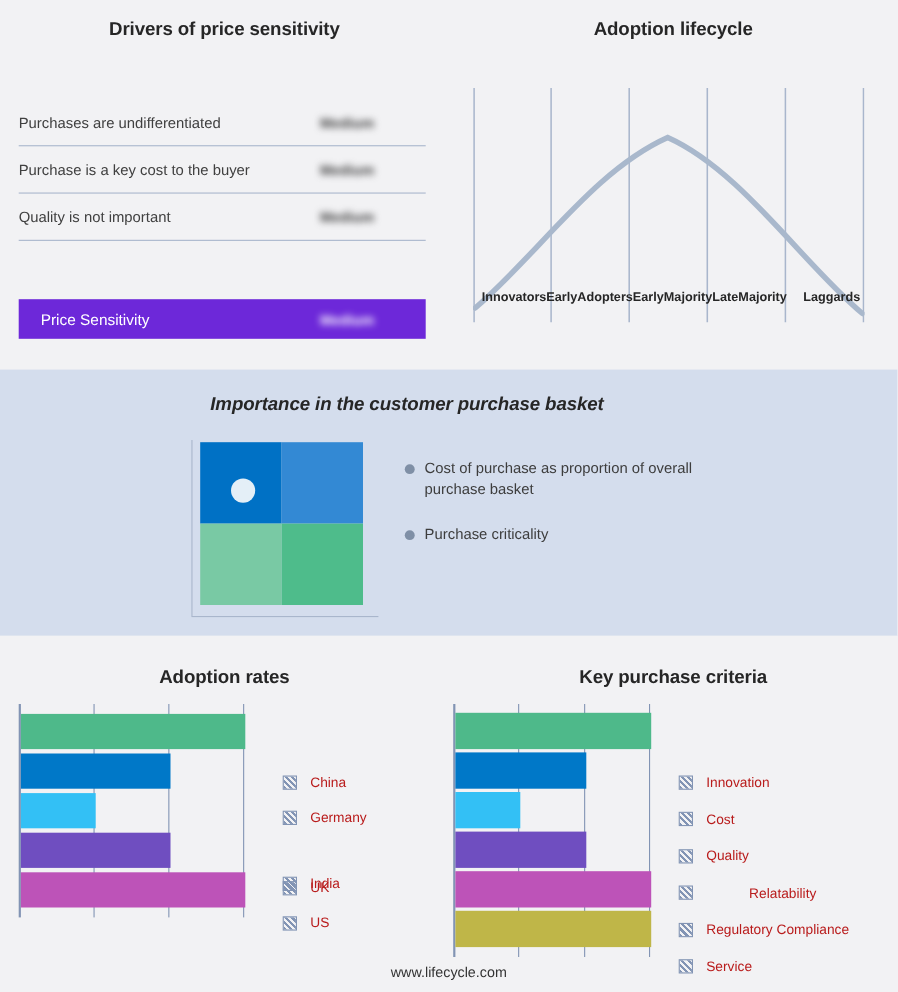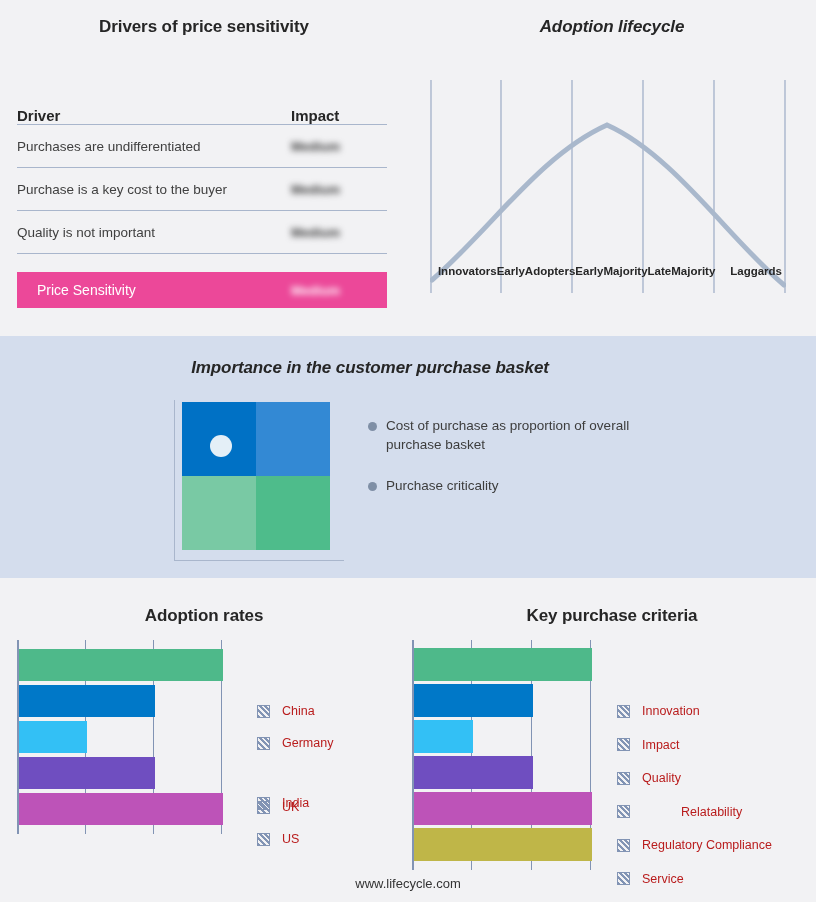--- a/index.html
+++ b/index.html
@@ -55,33 +55,33 @@
     width:96px; text-align:left;
     color:#3a3a3a;
     filter: blur(3.2px);
     font-size:13px;
     font-weight:600;
   }
 
   .dt-row-hl {
     position:absolute; left:17px; top:272px;
     width:370px; height:36px;
-    background:#ec4899;
+    background:#6d28d9;
     display:flex; align-items:center;
     color:#ffffff; font-size:14px;
   }
   .dt-row-hl .c1 { flex:1; padding-left:20px; }
   .dt-row-hl .c2 {
     width:96px; color:#ffffff; filter: blur(3.2px);
     font-size:13px; font-weight:600;
   }
 
   
   .p2 { position:absolute; left:408px; top:0; width:408px; height:336px; }
-  .p2 .panel-title { position:absolute; left:0; top:17px; width:408px;font-style:italic; }
+  .p2 .panel-title { position:absolute; left:0; top:17px; width:408px; }
   .lifecycle-wrap { position:absolute; left:22px; top:80px; width:370px; height:230px; }
   .lifecycle-wrap svg { display:block; }
   .lc-labels {
     position:absolute; left:22px; top:265px; width:352px; height:44px;
     display:flex;
   }
   .lc-label {
     flex:1;
     font-size:11.5px; font-weight:bold; color:#262626;
     text-align:center;
@@ -154,24 +154,20 @@
 <div class="page">
 
   <div class="band-top"></div>
   <div class="band-mid"></div>
   <div class="band-bot"></div>
 
   <div class="p1">
     <div class="panel-title">Drivers of price sensitivity</div>
 
     <div class="drivers-table">
-      <div class="dt-head">
-        <div class="c1">Driver</div>
-        <div class="c2">Impact</div>
-      </div>
 
       <div class="dt-row">
         <div class="c1">Purchases are undifferentiated</div>
         <div class="c2">Medium</div>
       </div>
       <div class="dt-row">
         <div class="c1">Purchase is a key cost to the buyer</div>
         <div class="c2">Medium</div>
       </div>
       <div class="dt-row">
@@ -304,21 +300,21 @@
         <div class="bar" style="left: 2px; top: 152px; width: 178px; height: 33px; background: rgb(189, 83, 184);"></div>
         <div class="bar" style="left: 2px; top: 188px; width: 178px; height: 33px; background: rgb(191, 182, 72);"></div>
       </div>
     <div id="legend1" class="blegend" style="left: 209px; top: 126px; width: 180px; height: 201px;">
         <div class="bl-row" style="top: 0px;">
           <span class="hatch" style="background: repeating-linear-gradient(45deg, rgb(130, 148, 180) 0px, rgb(130, 148, 180) 2px, transparent 2px, transparent 4px); border: 1px solid rgb(130, 148, 180); box-sizing: border-box;"></span>
           <span class="bl-name">Innovation</span>
         </div>
         <div class="bl-row" style="top: 33.5px;">
           <span class="hatch" style="background: repeating-linear-gradient(45deg, rgb(130, 148, 180) 0px, rgb(130, 148, 180) 2px, transparent 2px, transparent 4px); border: 1px solid rgb(130, 148, 180); box-sizing: border-box;"></span>
-          <span class="bl-name">Impact</span>
+          <span class="bl-name">Cost</span>
         </div>
         <div class="bl-row" style="top: 67px;">
           <span class="hatch" style="background: repeating-linear-gradient(45deg, rgb(130, 148, 180) 0px, rgb(130, 148, 180) 2px, transparent 2px, transparent 4px); border: 1px solid rgb(130, 148, 180); box-sizing: border-box;"></span>
           <span class="bl-name">Quality</span>
         </div>
         <div class="bl-row" style="top: 100.5px; gap: 39px;">
           <span class="hatch" style="background: repeating-linear-gradient(45deg, rgb(130, 148, 180) 0px, rgb(130, 148, 180) 2px, transparent 2px, transparent 4px); border: 1px solid rgb(130, 148, 180); box-sizing: border-box;"></span>
           <span class="bl-name">Relatability</span>
         </div>
         <div class="bl-row" style="top: 134px;">

